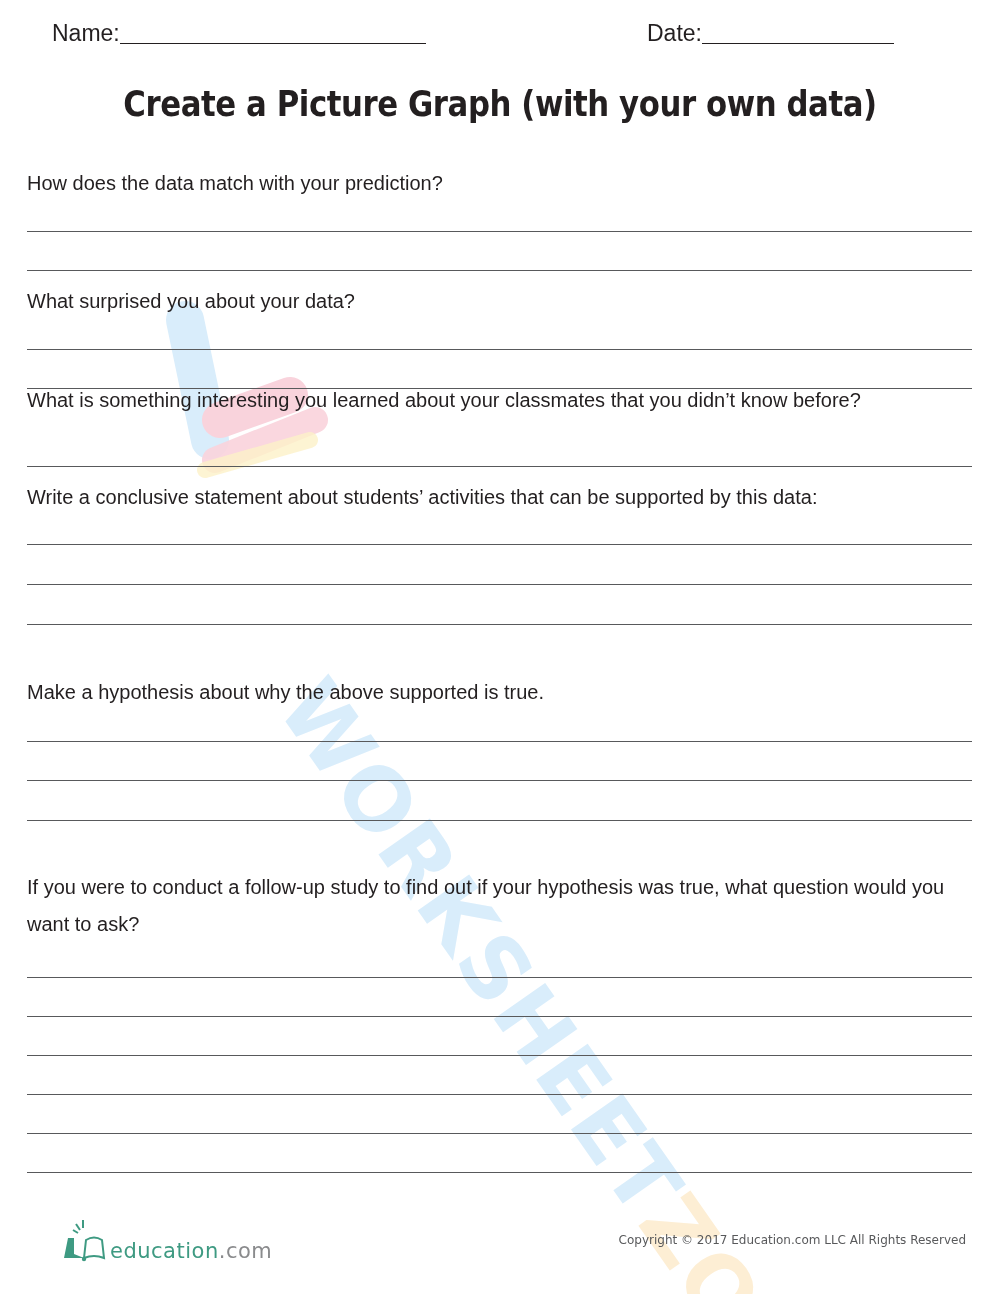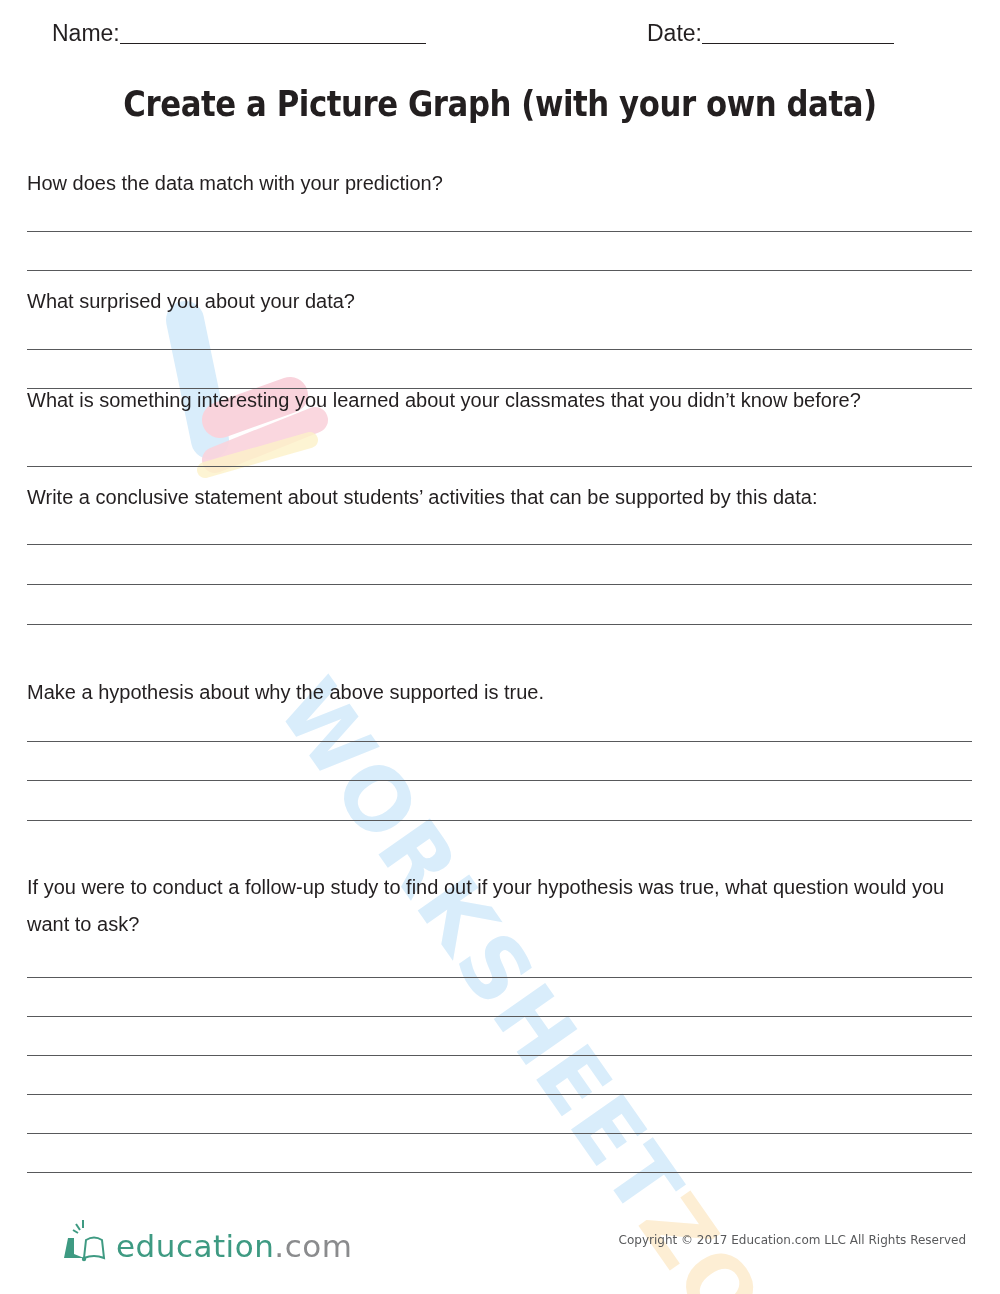--- a/index.html
+++ b/index.html
@@ -19,21 +19,21 @@
   .hdr-date .blank { width: 192px; }
 
   .title { position: absolute; top: 84px; left: 0; width: 1000px; text-align: center; font-family: "DejaVu Sans", sans-serif; font-weight: bold; font-size: 35px; color: #231f20; letter-spacing: -0.5px; transform: scaleX(0.88); }
 
   .question { position: absolute; left: 27px; font-family: Liberation Sans, sans-serif; font-size: 20px; color: #231f20; white-space: nowrap; z-index: 1; }
   .question.wrap { white-space: normal; width: 940px; line-height: 37px; }
   .answer-line { position: absolute; left: 27px; width: 945px; height: 0; border-top: 1.5px solid #58595b; z-index: 1; }
 
   .logo { position: absolute; left: 60px; top: 1218px; display: flex; align-items: flex-end; z-index: 1; }
   .logo svg { display: block; }
-  .logo-text { font-family: "DejaVu Sans", sans-serif; font-size: 31px; letter-spacing: 0.5px; margin-left: 8px; line-height: 1; margin-bottom: 2px; }
+  .logo-text { font-family: "DejaVu Sans", sans-serif; font-size: 21px; letter-spacing: 0.5px; margin-left: 2px; line-height: 1; margin-bottom: 2px; }
   .logo-text .edu { color: #3e9a82; }
   .logo-text .com { color: #8a8b8d; }
 
   .copyright { position: absolute; right: 34px; top: 1232px; text-align: right; font-family: "DejaVu Sans", sans-serif; font-size: 12px; color: #58595b; line-height: 16px; z-index: 1; }
 </style>
 </head>
 <body>
 
 <div class="watermark">
   <svg width="1000" height="1294" style="position:absolute;left:0;top:0">

